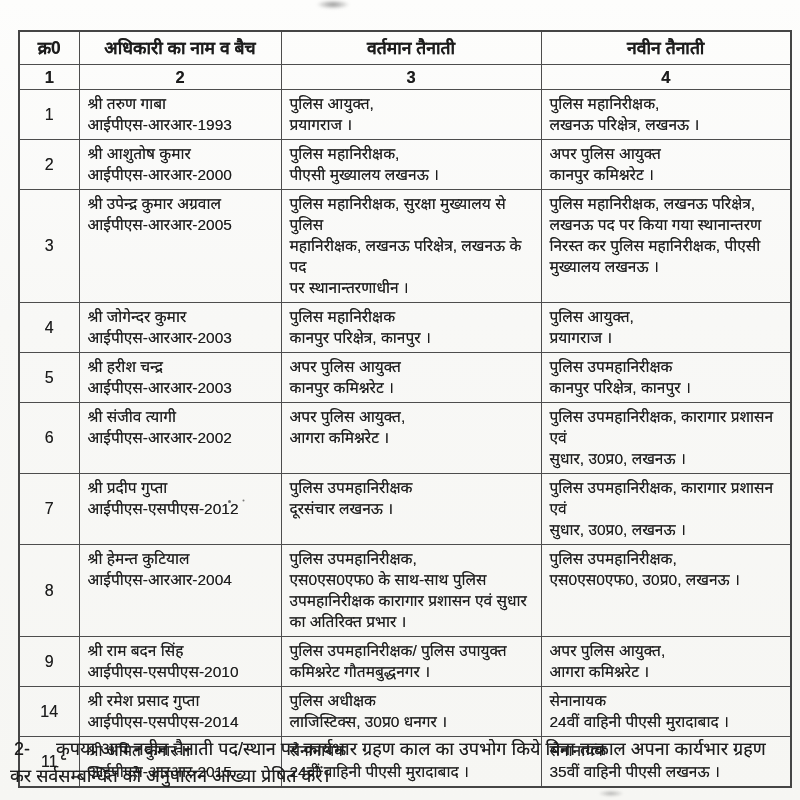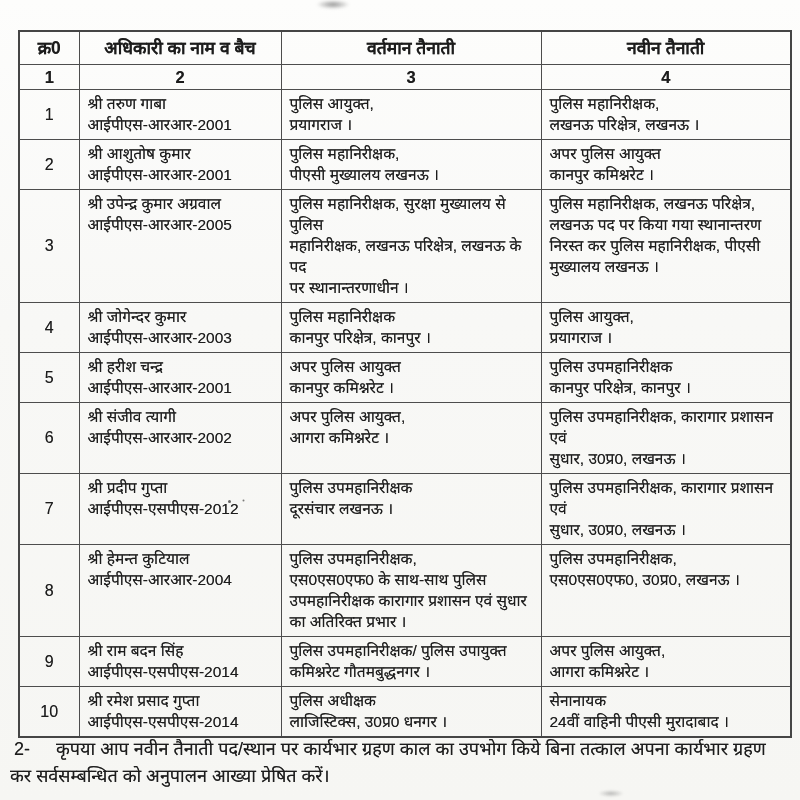--- a/index.html
+++ b/index.html
@@ -143,30 +143,30 @@
         <td class="colnum">1</td>
         <td class="colnum">2</td>
         <td class="colnum">3</td>
         <td class="colnum">4</td>
       </tr>
     </thead>
     <tbody>
         <tr>
           <td class="sno">1</td>
           <td class="lines">श्री तरुण गाबा
-आईपीएस-आरआर-2001</td>
+आईपीएस-आरआर-1993</td>
           <td class="lines">पुलिस आयुक्त,
 प्रयागराज ।</td>
           <td class="lines">पुलिस महानिरीक्षक,
 लखनऊ परिक्षेत्र, लखनऊ ।</td>
         </tr>
         <tr>
           <td class="sno">2</td>
           <td class="lines">श्री आशुतोष कुमार
-आईपीएस-आरआर-2001</td>
+आईपीएस-आरआर-2000</td>
           <td class="lines">पुलिस महानिरीक्षक,
 पीएसी मुख्यालय लखनऊ ।</td>
           <td class="lines">अपर पुलिस आयुक्त
 कानपुर कमिश्नरेट ।</td>
         </tr>
         <tr>
           <td class="sno">3</td>
           <td class="lines">श्री उपेन्द्र कुमार अग्रवाल
 आईपीएस-आरआर-2005</td>
           <td class="lines">पुलिस महानिरीक्षक, सुरक्षा मुख्यालय से पुलिस
@@ -182,21 +182,21 @@
           <td class="lines">श्री जोगेन्दर कुमार
 आईपीएस-आरआर-2003</td>
           <td class="lines">पुलिस महानिरीक्षक
 कानपुर परिक्षेत्र, कानपुर ।</td>
           <td class="lines">पुलिस आयुक्त,
 प्रयागराज ।</td>
         </tr>
         <tr>
           <td class="sno">5</td>
           <td class="lines">श्री हरीश चन्द्र
-आईपीएस-आरआर-2001</td>
+आईपीएस-आरआर-2003</td>
           <td class="lines">अपर पुलिस आयुक्त
 कानपुर कमिश्नरेट ।</td>
           <td class="lines">पुलिस उपमहानिरीक्षक
 कानपुर परिक्षेत्र, कानपुर ।</td>
         </tr>
         <tr>
           <td class="sno">6</td>
           <td class="lines">श्री संजीव त्यागी
 आईपीएस-आरआर-2002</td>
           <td class="lines">अपर पुलिस आयुक्त,
@@ -220,35 +220,44 @@
           <td class="lines">पुलिस उपमहानिरीक्षक,
 एस0एस0एफ0 के साथ-साथ पुलिस
 उपमहानिरीक्षक कारागार प्रशासन एवं सुधार
 का अतिरिक्त प्रभार ।</td>
           <td class="lines">पुलिस उपमहानिरीक्षक,
 एस0एस0एफ0, उ0प्र0, लखनऊ ।</td>
         </tr>
         <tr>
           <td class="sno">9</td>
           <td class="lines">श्री राम बदन सिंह
-आईपीएस-एसपीएस-2014</td>
+आईपीएस-एसपीएस-2010</td>
           <td class="lines">पुलिस उपमहानिरीक्षक/ पुलिस उपायुक्त
 कमिश्नरेट गौतमबुद्धनगर ।</td>
           <td class="lines">अपर पुलिस आयुक्त,
 आगरा कमिश्नरेट ।</td>
         </tr>
         <tr>
-          <td class="sno">10</td>
+          <td class="sno">14</td>
           <td class="lines">श्री रमेश प्रसाद गुप्ता
 आईपीएस-एसपीएस-2014</td>
           <td class="lines">पुलिस अधीक्षक
 लाजिस्टिक्स, उ0प्र0 धनगर ।</td>
           <td class="lines">सेनानायक
 24वीं वाहिनी पीएसी मुरादाबाद ।</td>
         </tr>
+        <tr>
+          <td class="sno">11</td>
+          <td class="lines">श्री अमित कुमार-II
+आईपीएस-आरआर-2015</td>
+          <td class="lines">सेनानायक
+24वीं वाहिनी पीएसी मुरादाबाद ।</td>
+          <td class="lines">सेनानायक
+35वीं वाहिनी पीएसी लखनऊ ।</td>
+        </tr>
       </tbody>
   </table>
 
   <div class="pen-marks"></div>
 
   <div class="footnote">
     <span class="item-no">2-</span>
     <span class="foot-text">कृपया आप नवीन तैनाती पद/स्थान पर कार्यभार ग्रहण काल का उपभोग किये बिना तत्काल अपना कार्यभार ग्रहण कर सर्वसम्बन्धित को अनुपालन आख्या प्रेषित करें।</span>
   </div>
 

